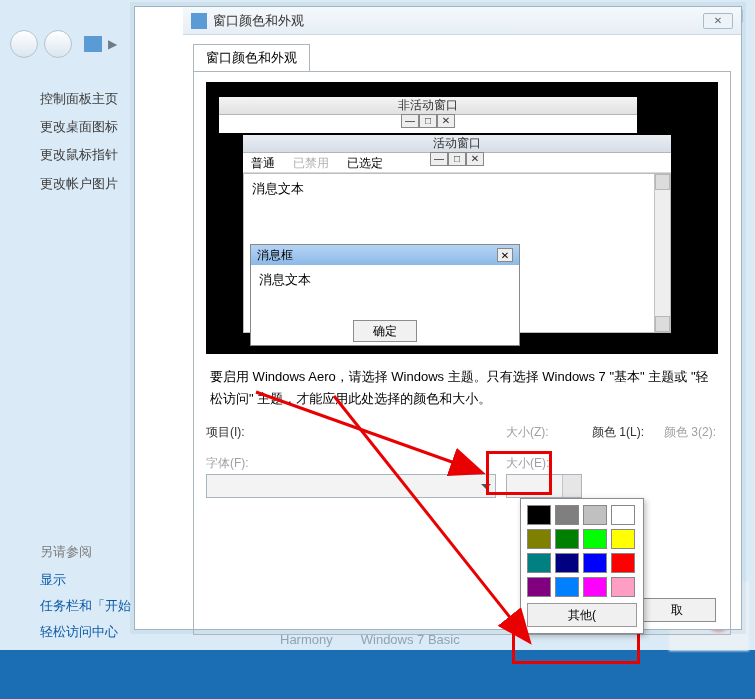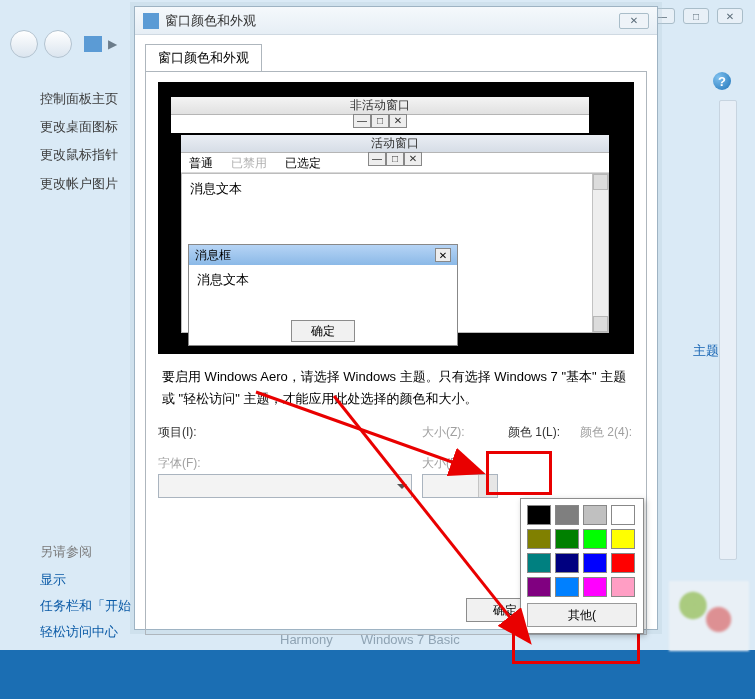--- a/index.html
+++ b/index.html
@@ -79,25 +79,26 @@
       color: #fff;
       font-size: 13px; font-weight: bold;
       display: flex; align-items: center; justify-content: center;
     }
 
     
     .dialog {
       position: absolute;
       left: 134px;
       top: 6px;
-      width: 524px;
+      width: 608px;
       height: 624px;
       background: #fff;
       border: 1px solid #9eb3c3;
       box-shadow: 0 0 0 4px rgba(180,200,216,0.28);
+      padding-left: 48px;
     }
     .dlg-title {
       height: 28px;
       background: linear-gradient(to bottom, #f5f9fc, #e6eef5);
       border-bottom: 1px solid #cfd9e2;
       display: flex; align-items: center;
       padding: 0 8px;
       font-size: 13px;
       color: #333;
       gap: 6px;
@@ -161,21 +162,21 @@
     .pw-btns { display: flex; gap: 0; }
     .pw-btn {
       width: 18px; height: 14px;
       background: #eee;
       border: 1px solid #888;
       font-size: 10px;
       display: flex; align-items: center; justify-content: center;
       line-height: 1;
     }
     .pw-inactive { left: 12px; top: 14px; width: 420px; height: 38px; z-index: 1; }
-    .pw-active { left: 22px; top: 52px; width: 430px; height: 200px; z-index: 2; }
+    .pw-active { left: 36px; top: 52px; width: 430px; height: 200px; z-index: 2; }
     .pw-active .pw-title { background: linear-gradient(to bottom, #eaeef4, #d6dde6); }
     .pw-menu {
       height: 20px;
       display: flex; align-items: flex-end;
       padding: 0 8px; gap: 18px;
       font-size: 12px;
       border-bottom: 1px solid #d9d9d9;
     }
     .pw-menu .disabled { color: #b0b0b0; }
     .pw-body {
@@ -452,21 +453,21 @@
         </div>
       </div>
     </div>
 
     <div class="desc">要启用 Windows Aero，请选择 Windows 主题。只有选择 Windows 7 "基本" 主题或 "轻松访问" 主题，才能应用此处选择的颜色和大小。</div>
 
     <div class="grid">
       <div class="lbl">项目(I):</div>
       <div class="lbl dis">大小(Z):</div>
       <div class="lbl">颜色 1(L):</div>
-      <div class="lbl dis">颜色 2(4):</div>
+      <div class="lbl dis">颜色 3(2):</div>
     </div>
 
 
     <div class="grid row2">
       <div class="lbl dis">字体(F):</div>
       <div class="lbl dis">大小(E):</div>
       <div></div>
         <div></div>
     </div>
     <div class="grid">

